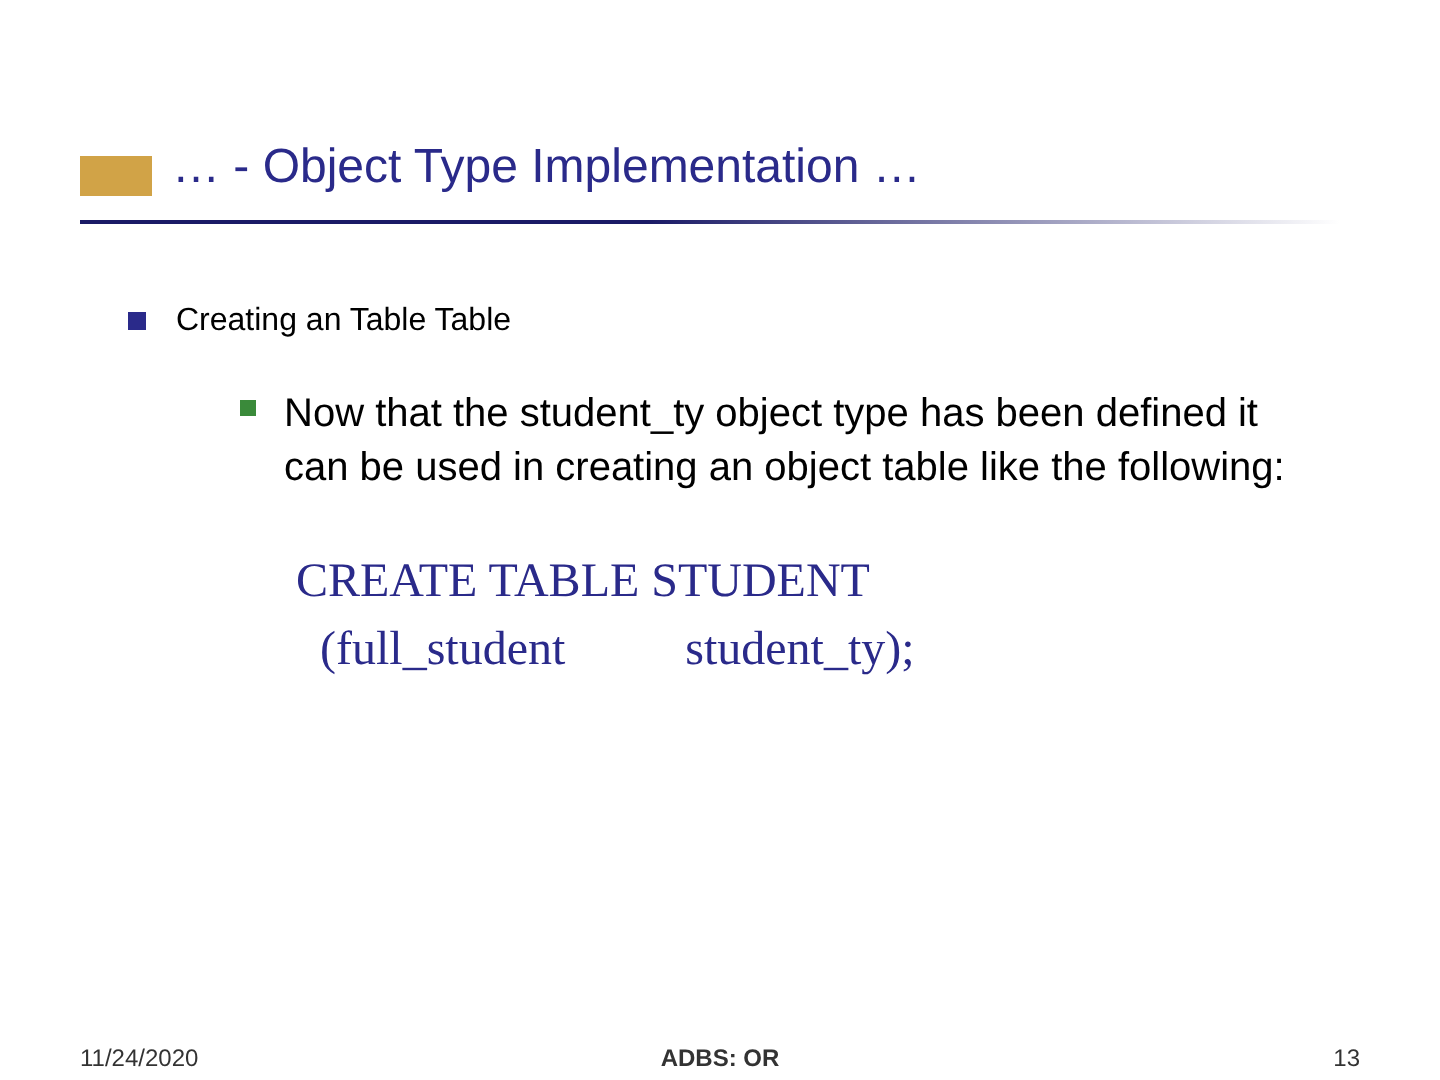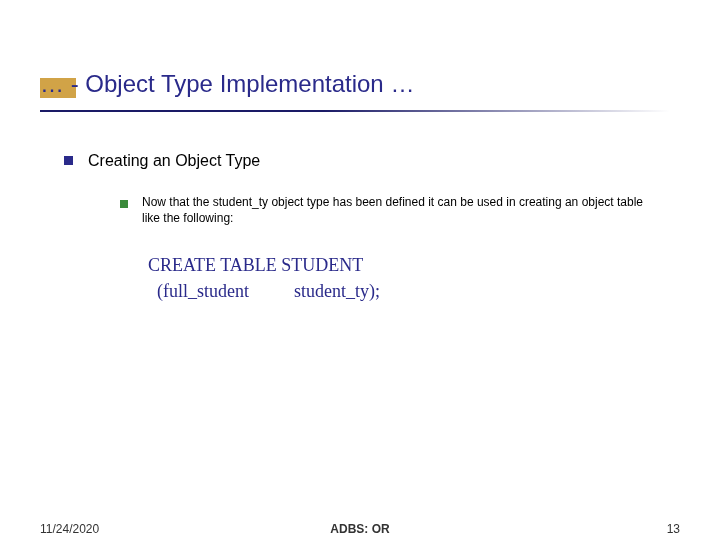--- a/index.html
+++ b/index.html
@@ -30,20 +30,21 @@
     top: 78px;
     left: 40px;
     width: 36px;
     height: 20px;
     background: #cc9933;
     opacity: 0.9;
   }
   .title-text {
     font-size: 24px;
     color: #2a2a8a;
+    margin-left: 46px;
     font-family: Verdana, Arial, sans-serif;
     letter-spacing: 0px;
   }
   .title-underline {
     position: absolute;
     top: 110px;
     left: 40px;
     right: 50px;
     height: 2px;
     background: linear-gradient(to right, #1a1a66 0%, #1a1a66 45%, rgba(26,26,102,0) 100%);
@@ -67,35 +68,35 @@
     top: 6px;
     width: 9px;
     height: 9px;
     background: #2a2a8a;
   }
   .lvl2 {
     position: relative;
     padding-left: 26px;
     margin-left: 28px;
     margin-top: 22px;
-    font-size: 12px;
+    font-size: 20px;
   }
   .lvl2 .bullet-sq2 {
     position: absolute;
     left: 4px;
     top: 6px;
     width: 8px;
     height: 8px;
     background: #3a8a3a;
   }
   .code-block {
     margin-left: 60px;
     margin-top: 26px;
     font-family: "Comic Sans MS", "Comic Sans", cursive, Verdana;
-    font-size: 18px;
+    font-size: 24px;
     color: #2a2a8a;
     white-space: pre;
     line-height: 1.45;
   }
   .footer {
     position: absolute;
     bottom: 18px;
     left: 40px;
     right: 40px;
     font-size: 12px;
@@ -111,21 +112,21 @@
 
   <div class="title-accent"></div>
   <div class="title-block">
     <div class="title-text">… - Object Type Implementation …</div>
   </div>
   <div class="title-underline"></div>
 
   <div class="body">
     <div class="lvl1">
       <span class="bullet-sq"></span>
-      <span>Creating an Object Type</span>
+      <span>Creating an Table Table</span>
 
       <div class="lvl2">
         <span class="bullet-sq2"></span>
         <span>Now that the student_ty object type has been defined it can be used in creating an object table like the following:</span>
       </div>
 
       <div class="code-block"><span>CREATE TABLE STUDENT</span>
 <span>  (full_student          student_ty);</span></div>
     </div>
   </div>

